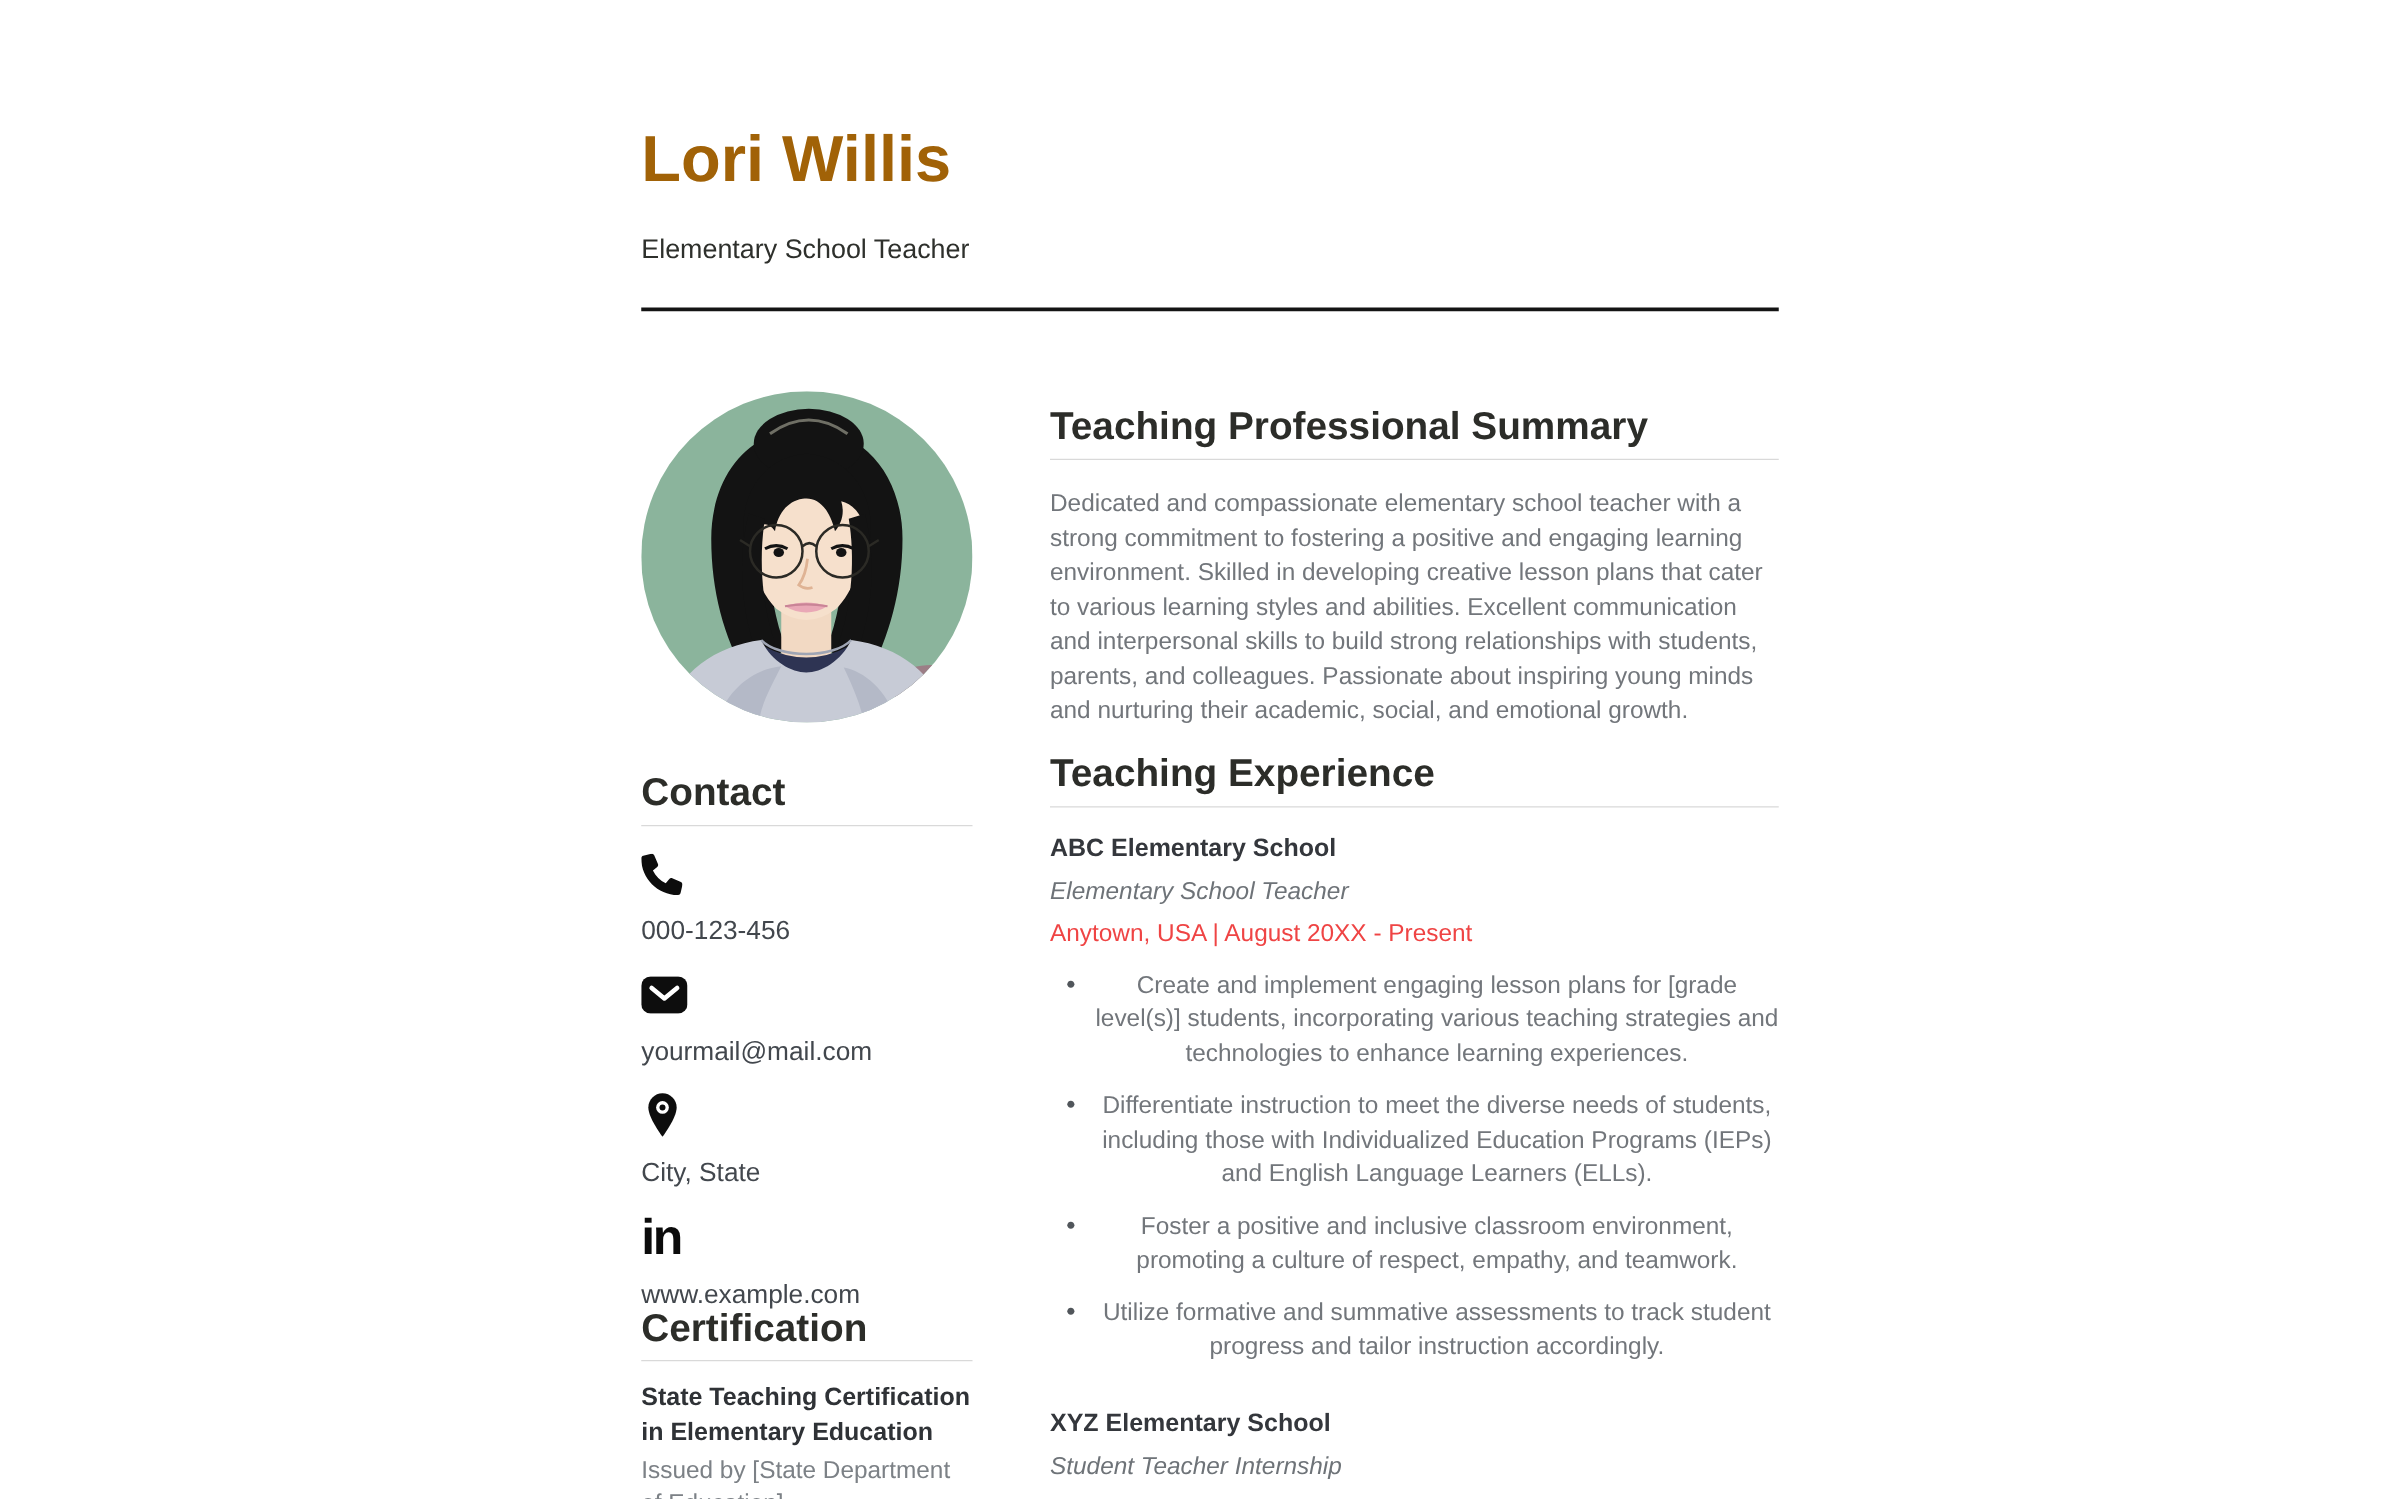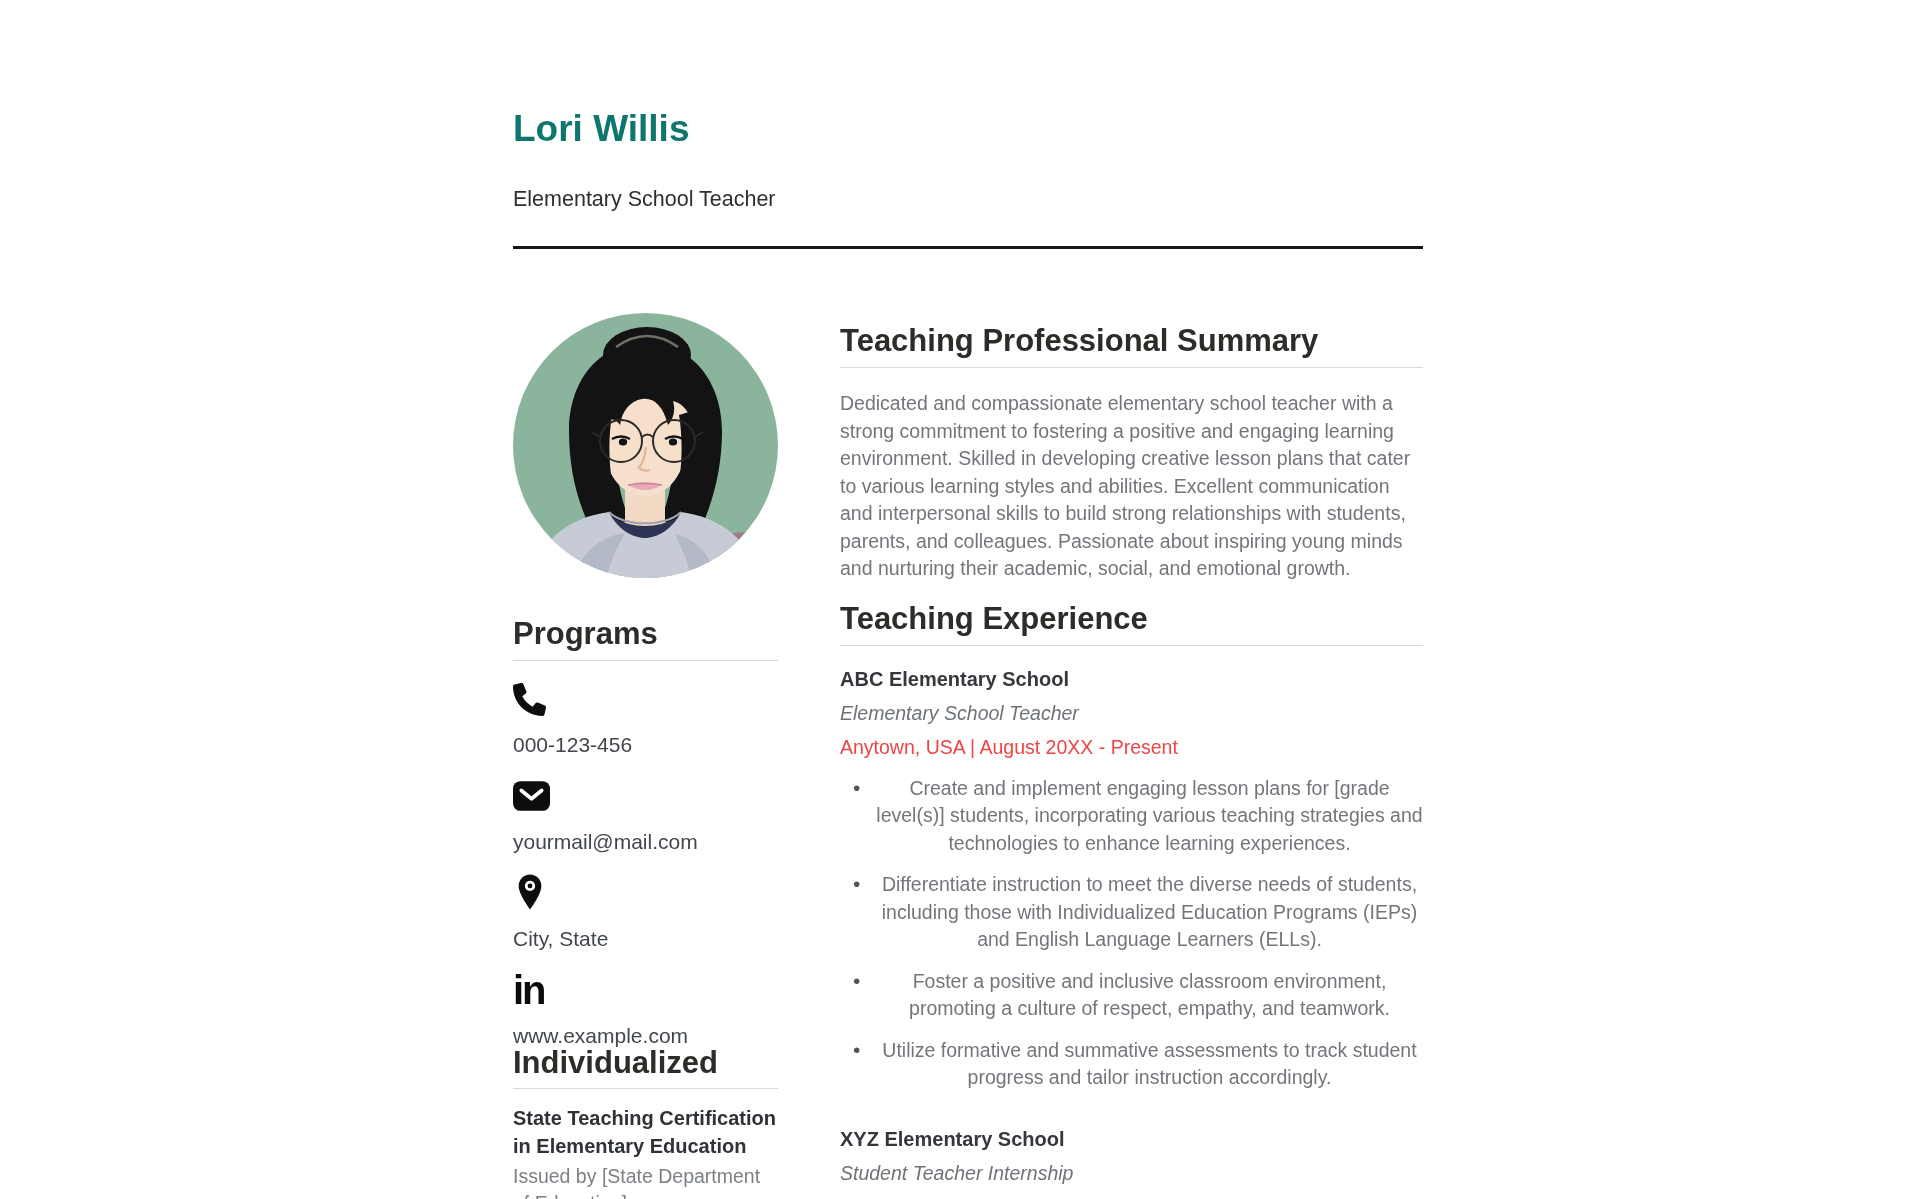--- a/index.html
+++ b/index.html
@@ -6,21 +6,21 @@
   html, body { margin: 0; padding: 0; }
   body {
     width: 1920px; height: 1199px; overflow: hidden;
     background: #ffffff;
     font-family: "Liberation Sans", sans-serif;
     -webkit-font-smoothing: antialiased;
   }
   .page { position: absolute; left: 513px; top: 0; width: 910px; }
 
   
-  .name { margin: 104px 0 0; font-size: 37px; line-height: 49px; font-weight: 700; color: #0f766e; }
+  .name { margin: 104px 0 0; font-size: 52px; line-height: 49px; font-weight: 700; color: #a16207; }
   .subtitle { margin-top: 34px; font-size: 21.5px; color: #2e302c; }
   .rule { margin-top: 34px; height: 3px; background: #141414; }
 
   .columns { display: grid; grid-template-columns: 265px 1fr; column-gap: 62px; margin-top: 64px; }
 
   h2.sec { font-size: 31px; line-height: 27px; font-weight: 700; color: #2c2d29; margin: 0; }
   .divider { height: 1px; background: #d9d9d9; margin-top: 13px; }
 
   
   .avatar { width: 265px; height: 265px; margin-bottom: 42px; }
@@ -112,21 +112,21 @@
             <path d="M202,228 C220,216 243,216 265,228 L265,265 L204,265 Z" fill="#9C7E86"></path>
 
             <path d="M18,265 C27,226 58,204 96,199 C104,216 120,225 132,225 C144,225 160,216 168,199 C206,204 237,226 246,265 Z" fill="#C7CBD6"></path>
             <path d="M60,265 C70,236 92,222 112,220 C104,236 96,250 94,265 Z" fill="#B4B9C7"></path>
             <path d="M205,265 C196,238 178,224 162,221 C170,238 176,252 178,265 Z" fill="#B4B9C7"></path>
             <path d="M96,199 C110,214 154,214 168,199" fill="none" stroke="#9FA5B4" stroke-width="2"></path>
           </g>
         </svg>
       </div>
 
-      <h2 class="sec">Programs</h2>
+      <h2 class="sec">Contact</h2>
       <div class="divider"></div>
 
       <div class="c-item">
         <span class="c-icon">
           <svg width="33" height="33" viewBox="0 0 512 512">
               <path fill="#0d0d0d" d="M511.2 387l-23.25 100.8c-3.266 14.25-15.79 24.22-30.46 24.22C205.2 512 0 306.8 0 54.5c0-14.66 9.969-27.2 24.22-30.45l100.8-23.25c14.69-3.484 29.73 4.64 35.84 18.26l46.52 108.5c5.438 12.78 1.77 27.67-8.98 36.45L144.5 207.1c33.98 69.22 90.26 125.5 159.5 159.5l44.08-53.8c8.688-10.78 23.69-14.51 36.47-9.023l108.5 46.51C506.5 357.2 514.6 372.4 511.2 387z"></path>
             </svg>
         </span>
         <div class="c-value">000-123-456</div>
       </div>
@@ -152,21 +152,21 @@
         <div class="c-value">City, State</div>
       </div>
 
       <div class="c-item">
         <span class="c-icon">
             <span class="li-glyph">in</span>
           </span>
         <div class="c-value">www.example.com</div>
       </div>
 
-      <h2 class="sec certs-h">Individualized</h2>
+      <h2 class="sec certs-h">Certification</h2>
       <div class="divider tight"></div>
 
       <div>
         <div class="cert-title">State Teaching Certification in Elementary Education</div>
         <div class="cert-issuer">Issued by [State Department of Education]</div>
       </div>
 
     </aside>
 
     <main class="right">

